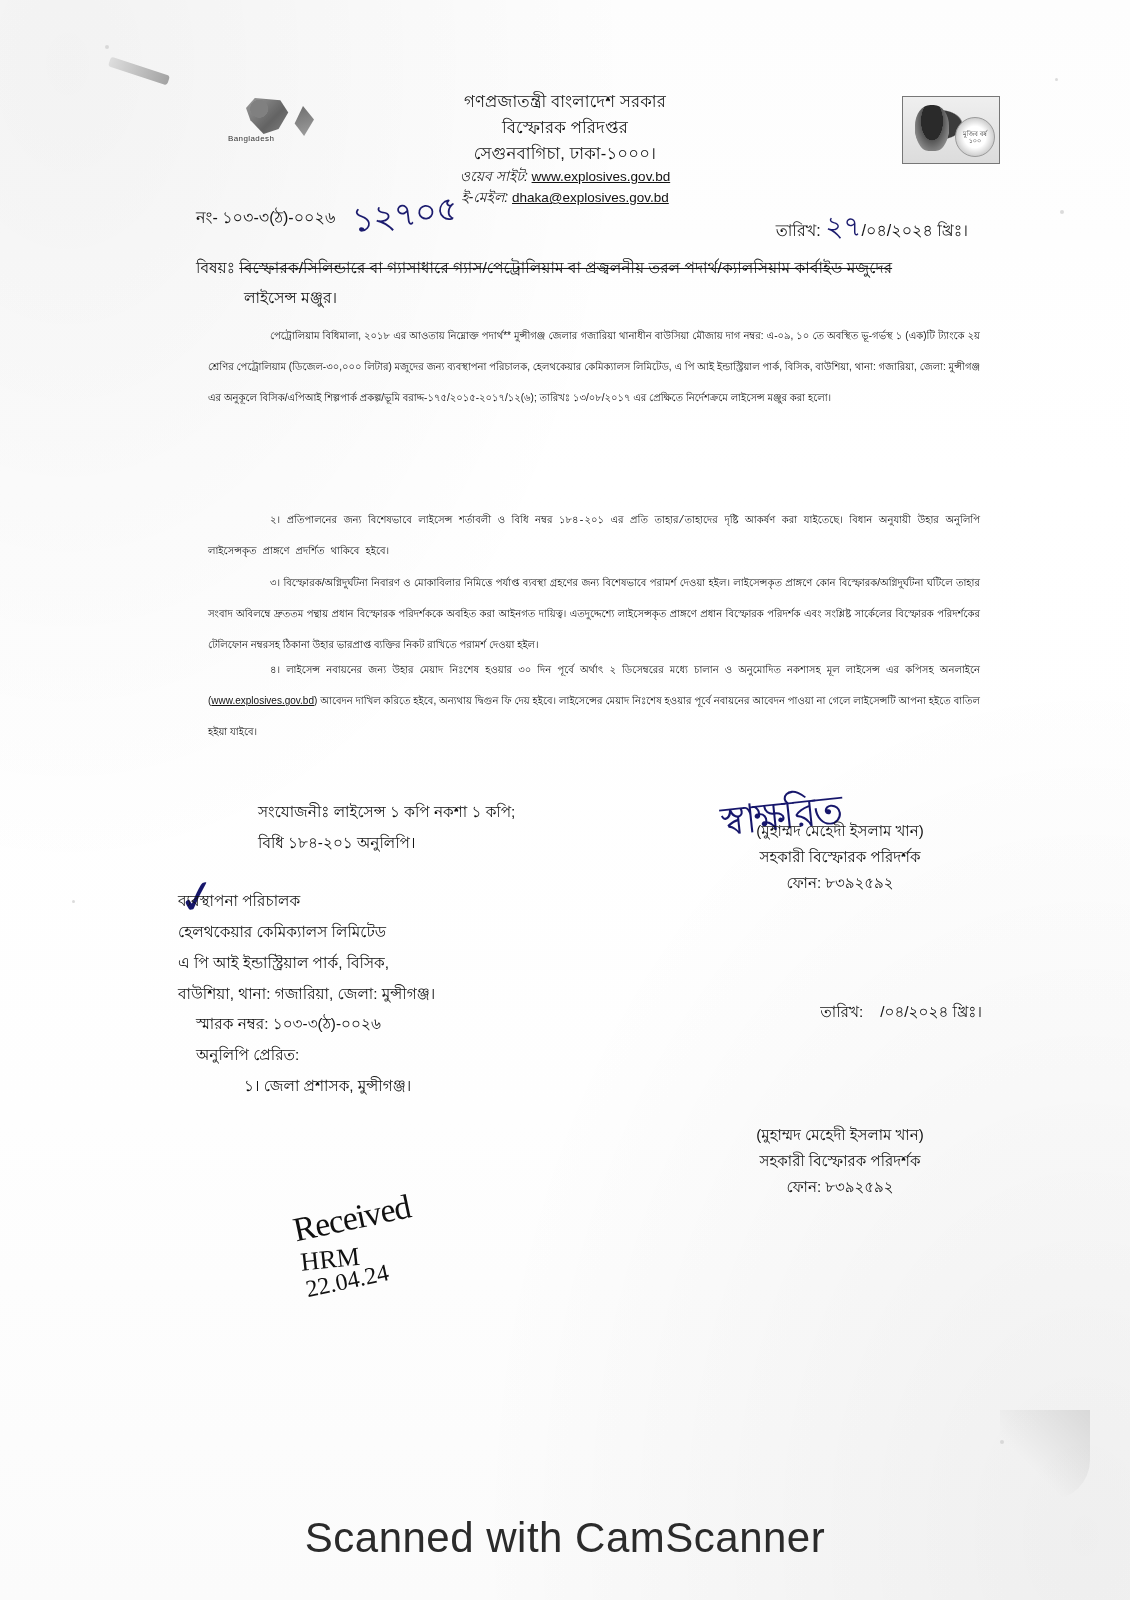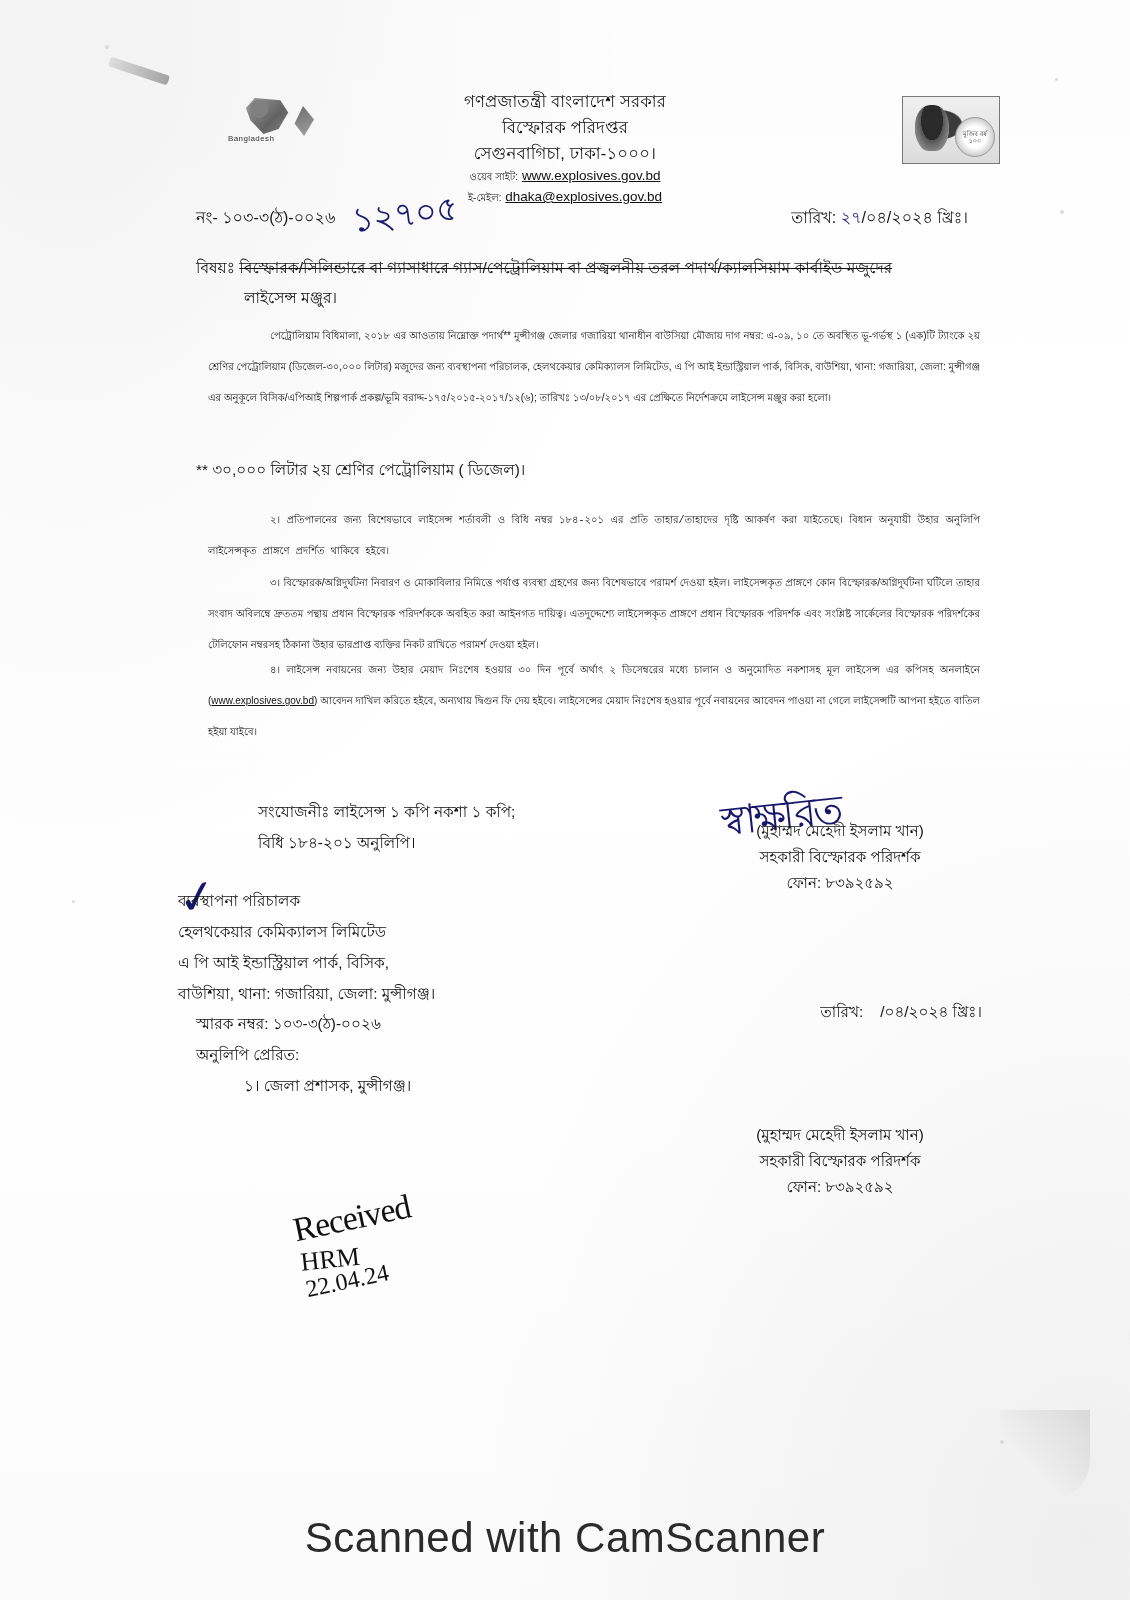--- a/index.html
+++ b/index.html
@@ -45,22 +45,23 @@
   .header .line {
     font-size: 16.5px;
     line-height: 26px;
     letter-spacing: .2px;
   }
   .header .small {
     font-size: 13.5px;
     line-height: 20px;
   }
   .header .small .lbl {
-    font-size: 10px;
+    font-size: 14px;
     color: #222;
+    font-style: italic;
   }
   .u { text-decoration: underline; }
   .emblem {
     position: absolute;
     left: 228px;
     top: 96px;
     width: 86px;
     height: 58px;
   }
   .emblem .map {
@@ -146,21 +147,21 @@
   .memo-date {
     position: absolute;
     right: 162px;
     top: 205px;
     font-size: 16px;
     color: #111;
   }
   .memo-date .hand {
     color: #1b1b6e;
     font-family: Liberation Mono, monospace;
-    font-size: 16px;
+    font-size: 28px;
   }
   
   .subject {
     position: absolute;
     left: 196px;
     top: 253px;
     width: 740px;
     font-size: 15.5px;
     line-height: 30px;
     color: #111;
@@ -371,21 +372,20 @@
     <div class="subject">
       <span>বিষয়ঃ</span>
       <span class="strike">বিস্ফোরক/সিলিন্ডারে বা গ্যাসাধারে গ্যাস/পেট্রোলিয়াম বা প্রজ্বলনীয় তরল পদার্থ/ক্যালসিয়াম কার্বাইড মজুদের</span>
       <span class="l2">লাইসেন্স মঞ্জুর।</span>
     </div>
 
     <div class="body-block p1">
       <span class="ind"></span><span>পেট্রোলিয়াম বিধিমালা, ২০১৮ এর আওতায় নিম্নোক্ত পদার্থ** মুন্সীগঞ্জ জেলার গজারিয়া থানাধীন বাউসিয়া মৌজায় দাগ নম্বর: এ-০৯, ১০ তে অবস্থিত ভূ-গর্ভস্থ ১ (এক)টি ট্যাংকে ২য় শ্রেণির পেট্রোলিয়াম (ডিজেল-৩০,০০০ লিটার) মজুদের জন্য ব্যবস্থাপনা পরিচালক, হেলথকেয়ার কেমিক্যালস লিমিটেড, এ পি আই ইন্ডাস্ট্রিয়াল পার্ক, বিসিক, বাউশিয়া, থানা: গজারিয়া, জেলা: মুন্সীগঞ্জ এর অনুকূলে বিসিক/এপিআই শিল্পপার্ক প্রকল্প/ভূমি বরাদ্দ-১৭৫/২০১৫-২০১৭/১২(৬); তারিখঃ ১৩/০৮/২০১৭ এর প্রেক্ষিতে নির্দেশক্রমে লাইসেন্স মঞ্জুর করা হলো।</span>
     </div>
 
-    <div class="note">** ৩০,০০০ লিটার ২য় শ্রেণির পেট্রোলিয়াম ( ডিজেল)।</div>
 
     <div class="body-block p2">
       <span class="ind"></span><span>২। প্রতিপালনের জন্য বিশেষভাবে লাইসেন্স শর্তাবলী ও বিধি নম্বর ১৮৪-২০১ এর প্রতি তাহার/তাহাদের দৃষ্টি আকর্ষণ করা যাইতেছে। বিধান অনুযায়ী উহার অনুলিপি লাইসেন্সকৃত প্রাঙ্গণে প্রদর্শিত থাকিবে হইবে।</span>
     </div>
 
     <div class="body-block p3">
       <span class="ind"></span><span>৩। বিস্ফোরক/অগ্নিদুর্ঘটনা নিবারণ ও মোকাবিলার নিমিত্তে পর্যাপ্ত ব্যবস্থা গ্রহণের জন্য বিশেষভাবে পরামর্শ দেওয়া হইল। লাইসেন্সকৃত প্রাঙ্গণে কোন বিস্ফোরক/অগ্নিদুর্ঘটনা ঘটিলে তাহার সংবাদ অবিলম্বে দ্রুততম পন্থায় প্রধান বিস্ফোরক পরিদর্শককে অবহিত করা আইনগত দায়িত্ব। এতদুদ্দেশ্যে লাইসেন্সকৃত প্রাঙ্গণে প্রধান বিস্ফোরক পরিদর্শক এবং সংশ্লিষ্ট সার্কেলের বিস্ফোরক পরিদর্শকের টেলিফোন নম্বরসহ ঠিকানা উহার ভারপ্রাপ্ত ব্যক্তির নিকট রাখিতে পরামর্শ দেওয়া হইল।</span>
     </div>
 
     <div class="body-block p4">

